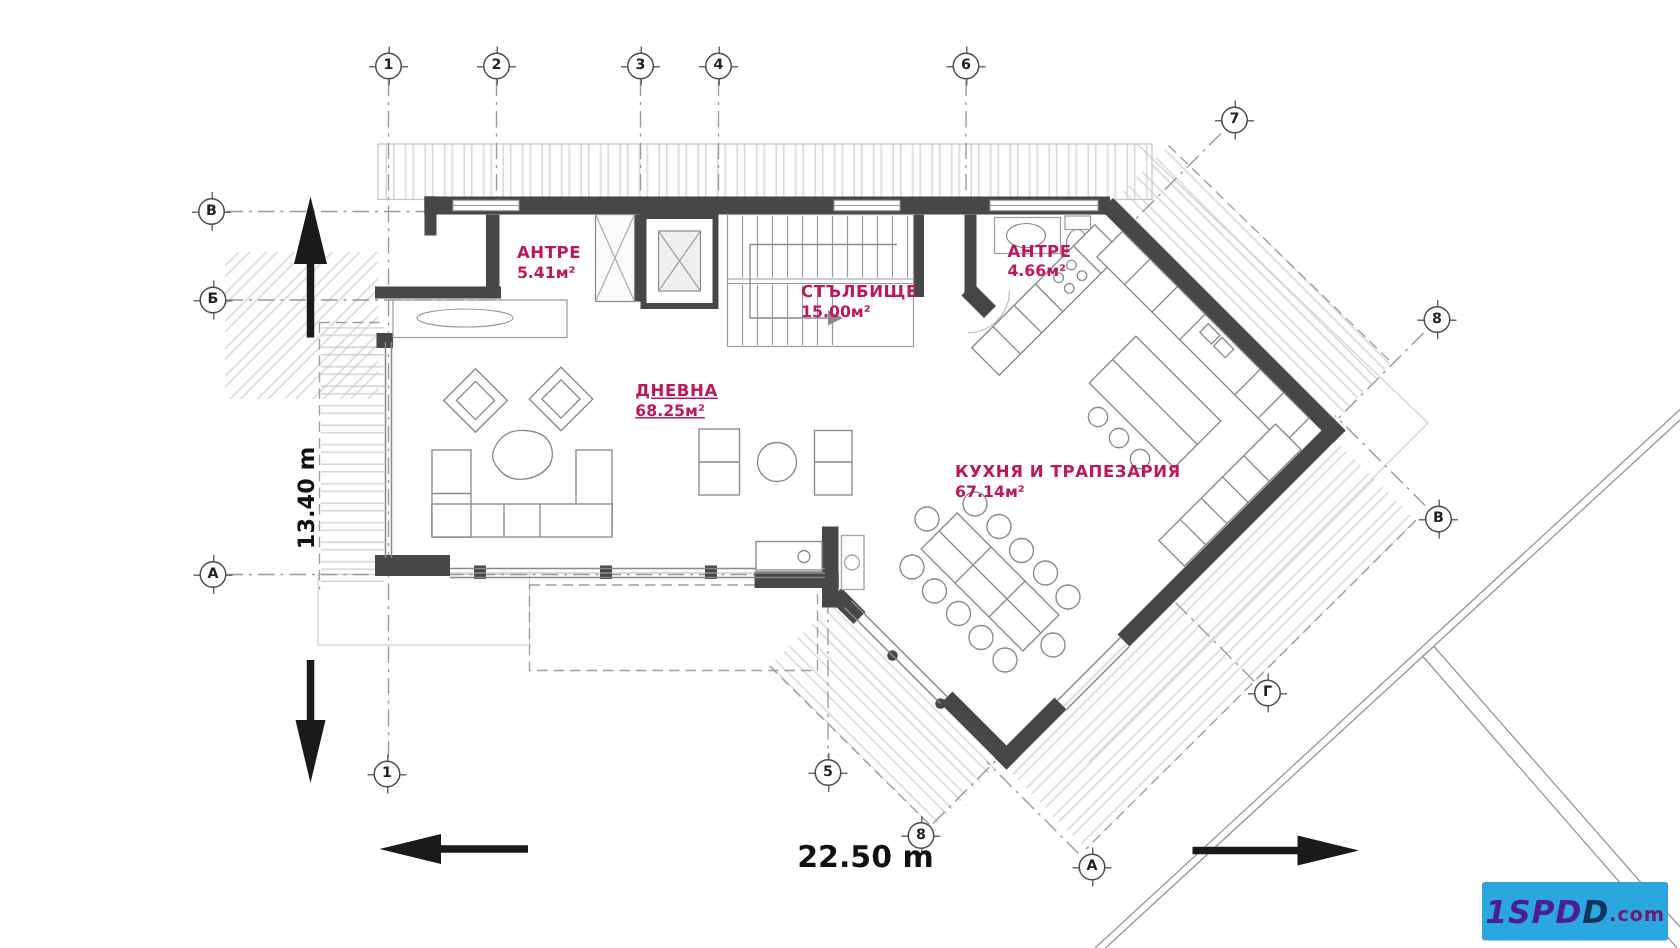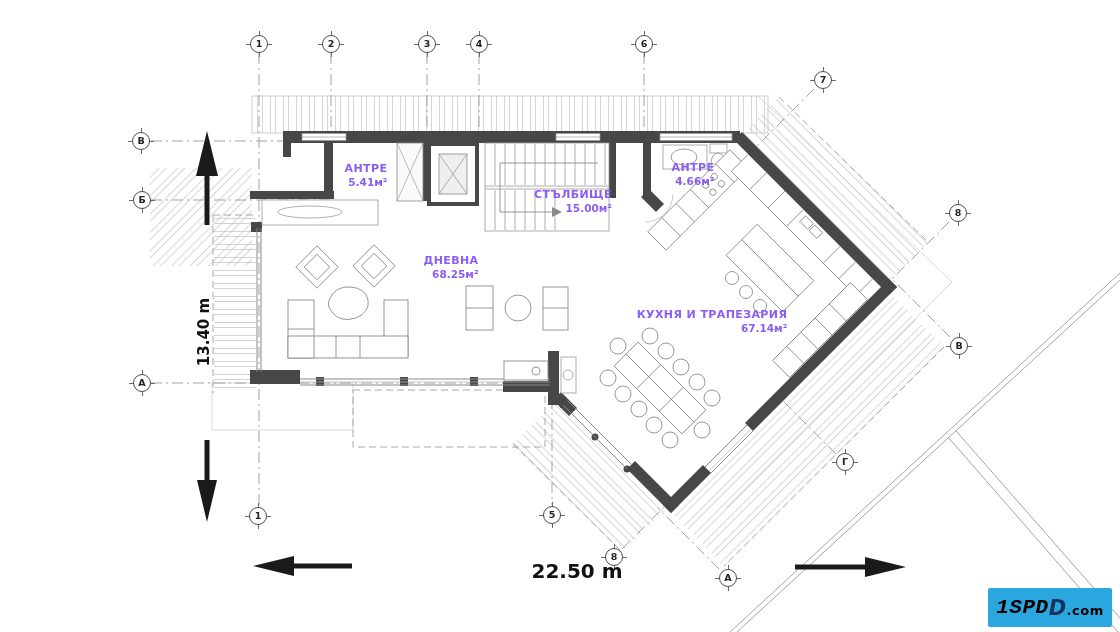--- a/index.html
+++ b/index.html
@@ -7,32 +7,32 @@
          font-family:"DejaVu Sans",sans-serif;}
   .stage svg{position:absolute;left:0;top:0;}
   
   .gm{position:absolute;width:18px;height:18px;transform:translate(-50%,-50%);}
   .gm .tick-h{position:absolute;left:-4px;right:-4px;top:8.5px;height:1px;background:#6a6a6a;}
   .gm .tick-v{position:absolute;top:-4px;bottom:-4px;left:8.5px;width:1px;background:#6a6a6a;}
   .gm .circ{position:absolute;left:0;top:0;right:0;bottom:0;border:1.3px solid #4c4c4c;border-radius:50%;
             background:#fff;display:flex;align-items:center;justify-content:center;
             font-size:9.5px;color:#222;line-height:1;}
   
-  .room-label{position:absolute;transform:translate(-50%,-50%);text-align:right;color:#8b5cf6;
+  .room-label{position:absolute;transform:translate(-50%,-50%);text-align:left;color:#be185d;
               font-weight:bold;white-space:nowrap;line-height:1.3;}
   .room-label .rn{font-size:11px;letter-spacing:.4px;}
   .room-label .ra{font-size:10.5px;}
   
   .dim{position:absolute;font-weight:bold;color:#111;white-space:nowrap;}
   .dim-v{left:204px;top:332px;font-size:15px;transform:translate(-50%,-50%) rotate(-90deg);}
   .dim-h{left:577px;top:571px;font-size:20px;transform:translate(-50%,-50%);}
   
   .logo{position:absolute;left:988px;top:588px;width:124px;height:39px;border-radius:2px;
         display:flex;align-items:center;justify-content:center;font-weight:bold;letter-spacing:.5px;}
-  .logo .lw{color:#000000;font-size:21px;font-style:italic;font-family:Liberation Mono, monospace;}
+  .logo .lw{color:#4c1d95;font-size:21px;font-style:italic;}
   .logo .ld{font-size:21px;font-style:italic;}
   .logo .lc{font-size:13px;margin-top:6px;}
 </style>
 </head>
 <body>
 
 <div class="stage">
 
 <svg width="1120" height="632" viewBox="0 0 1120 632">
   <defs>
@@ -374,32 +374,32 @@
         <div class="ra">5.41м²</div>
       </div>
       <div class="room-label" style="left: 573px; top: 202px;">
         <div class="rn">СТЪЛБИЩЕ</div>
         <div class="ra">15.00м²</div>
       </div>
       <div class="room-label" style="left: 693px; top: 175px;">
         <div class="rn">АНТРЕ</div>
         <div class="ra">4.66м²</div>
       </div>
-      <div class="room-label" style="left: 451px; top: 268px;">
+      <div class="room-label" style="left: 451px; top: 268px; text-decoration: underline;">
         <div class="rn">ДНЕВНА</div>
         <div class="ra">68.25м²</div>
       </div>
       <div class="room-label" style="left: 712px; top: 322px;">
         <div class="rn">КУХНЯ И ТРАПЕЗАРИЯ</div>
         <div class="ra">67.14м²</div>
       </div>
     </div>
 
 <div class="dim dim-v">13.40 m</div>
 <div class="dim dim-h">22.50 m</div>
 
 <div class="logo" id="logo" style="background: rgb(43, 167, 224);">
   <span class="lw">1SPD</span>
       <span class="ld" style="color: rgb(22, 50, 95);">D</span>
-      <span class="lc" style="color: #000000; text-align: right;">.com</span>
+      <span class="lc" style="color: #701a75; text-align: right;">.com</span>
 </div>
 
 </div>
 
 </body></html>

